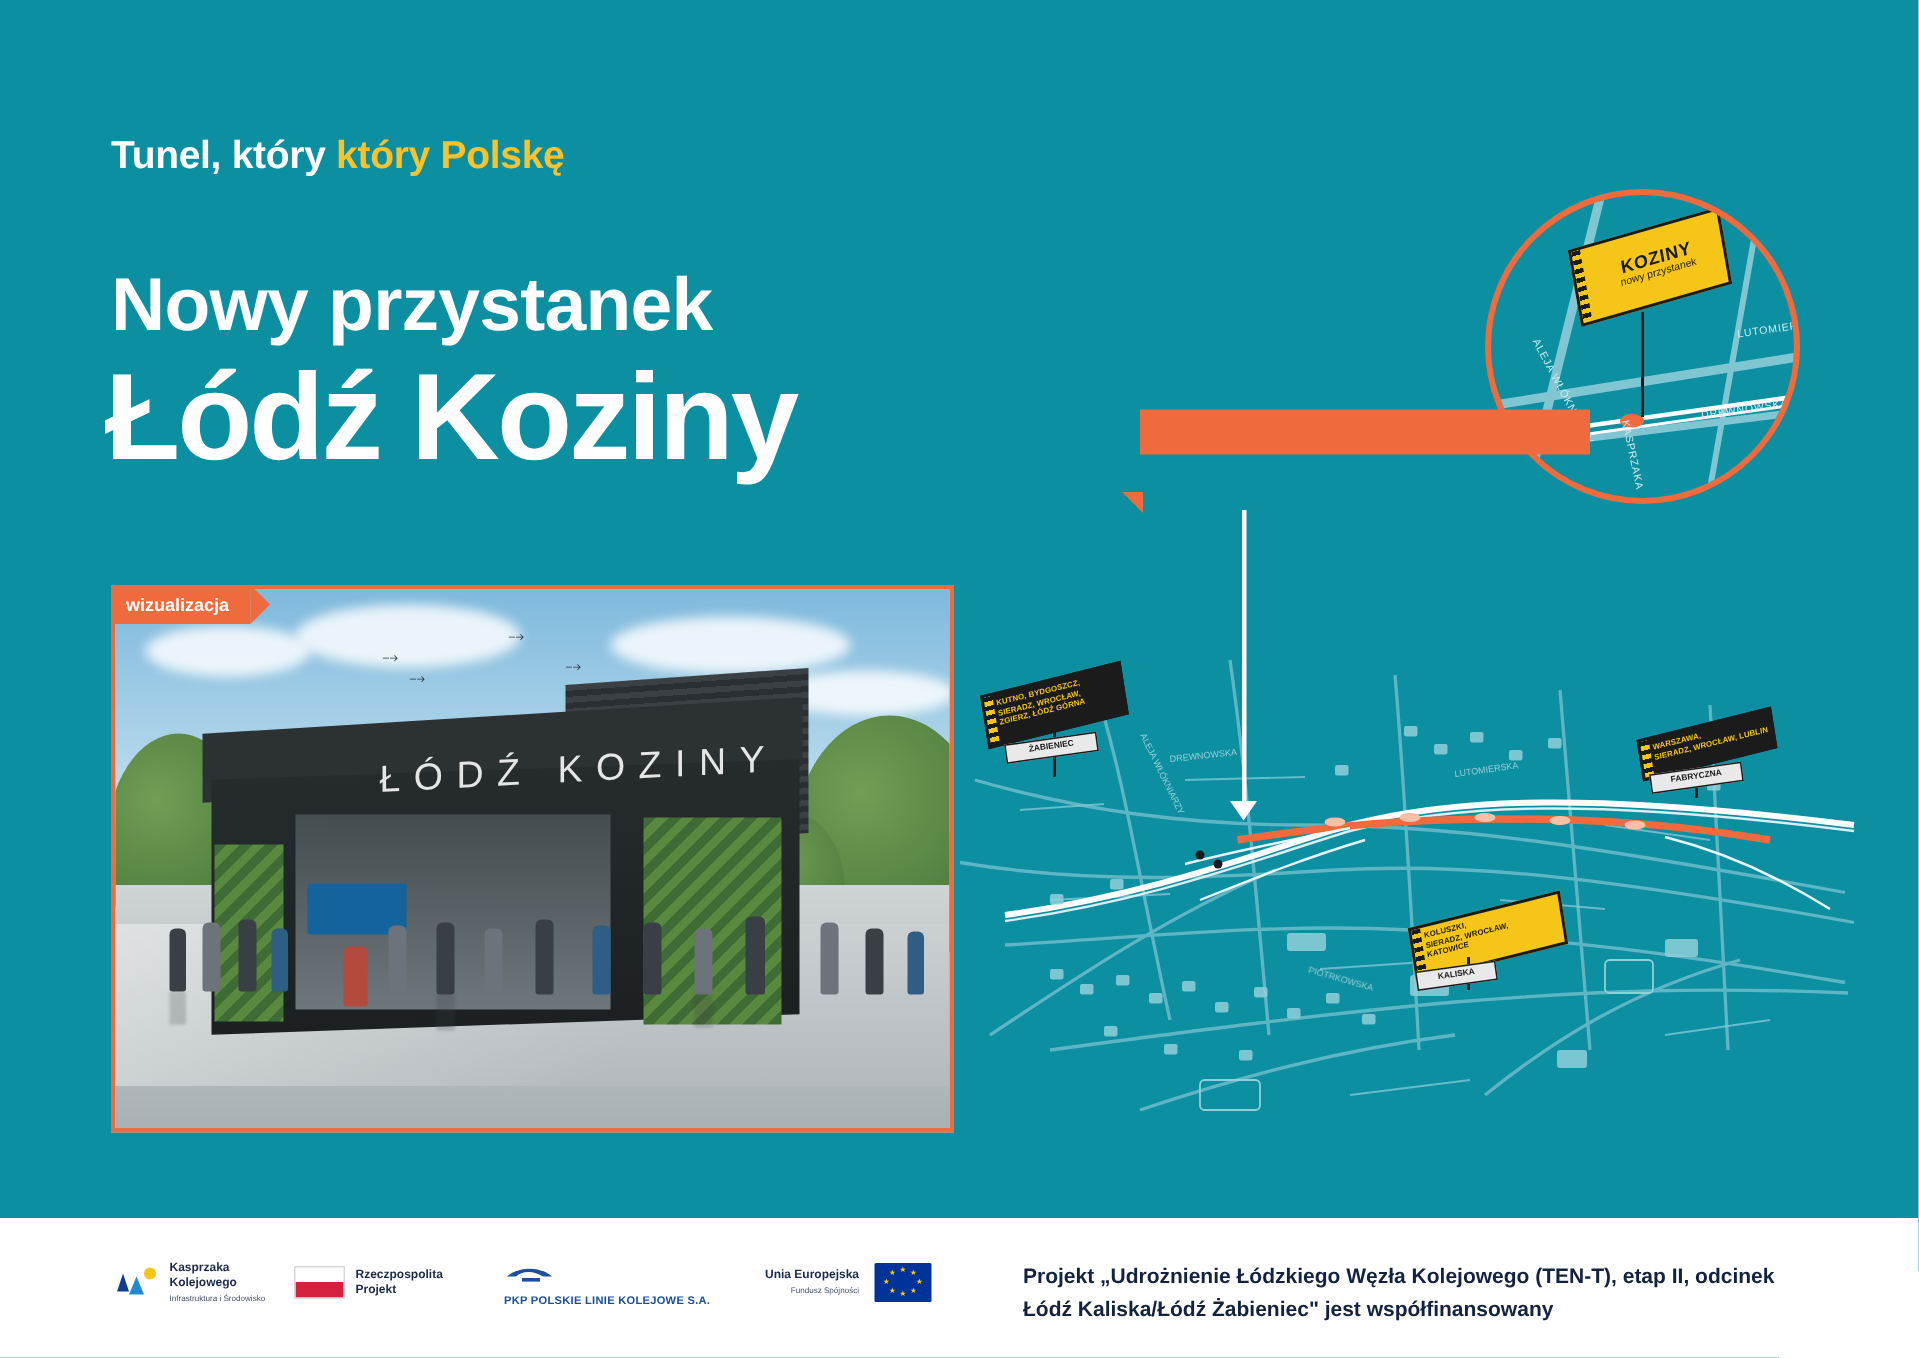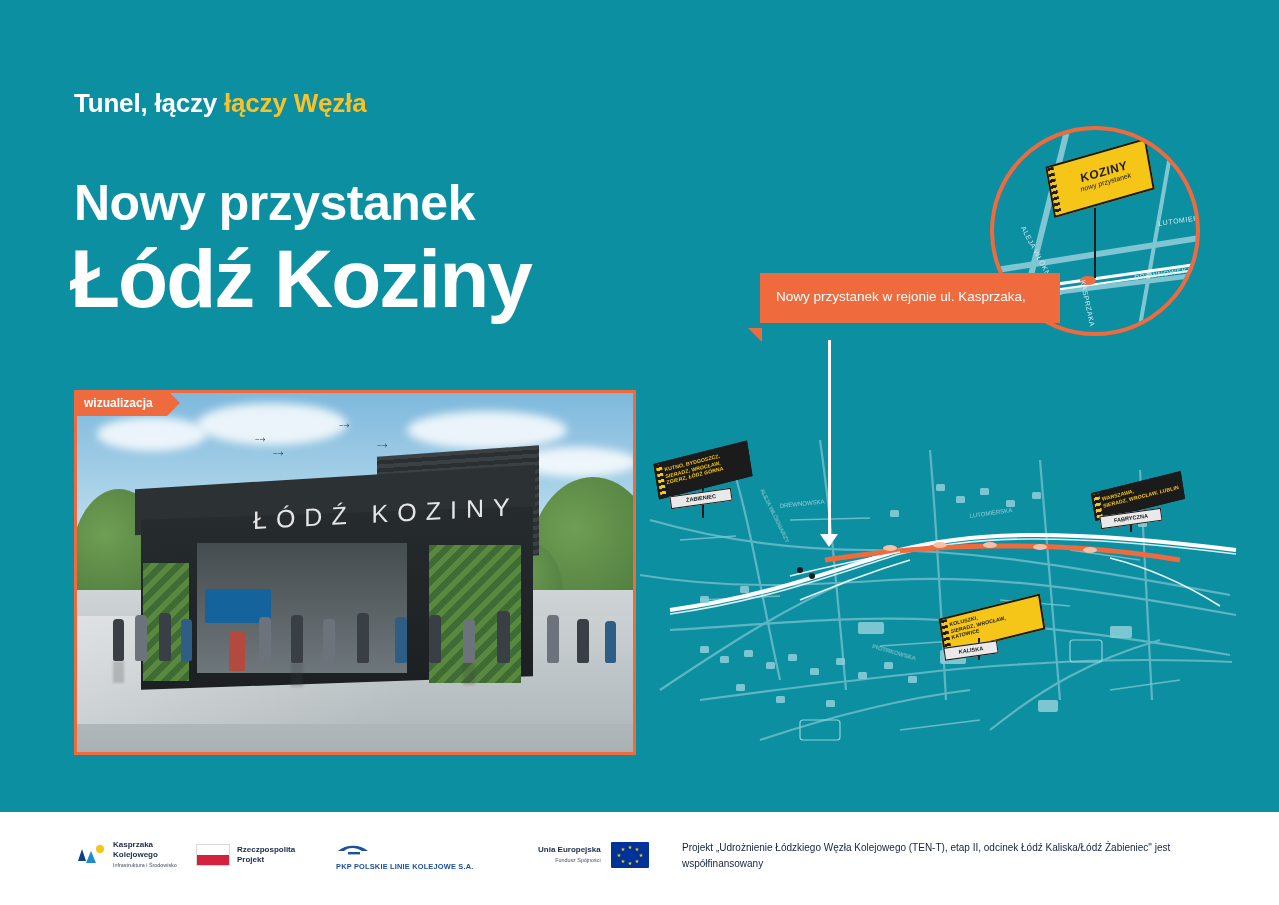--- a/index.html
+++ b/index.html
@@ -374,24 +374,24 @@
     line-height: 1.25;
     color: #1b2a4a;
   }
   .logo-cap b { font-size: 8px; display: block; }
   .logo-cap .sub { font-size: 5.4px; color: #44506b; }
   .footer-text {
     position: absolute;
     left: 682px;
     top: 840px;
     width: 520px;
-    font-size: 10px;
+    font-size: 14px;
     line-height: 1.55;
     color: #13233f;
-    font-weight: normal;
+    font-weight: bold;
   }
   .eu-flag {
     width: 38px;
     height: 26px;
     background: #003399;
     position: relative;
     border-radius: 1px;
   }
   .eu-star {
     position: absolute;
@@ -412,21 +412,21 @@
   }
 </style>
 </head>
 <body>
 
 <div class="poster">
 
   <div class="teal-area"></div>
 
   <div class="kicker">
-    <span>Tunel, łączy </span><span class="accent">łączy Węzła</span>
+    <span>Tunel, który </span><span class="accent">który Polskę</span>
   </div>
   <div class="title-1">Nowy przystanek</div>
   <div class="title-2">Łódź Koziny</div>
 
   <div class="vis-frame">
     <div class="sky"></div>
     <div class="cloud" style="left:20px;top:24px;width:110px;height:34px;"></div>
     <div class="cloud" style="left:120px;top:10px;width:150px;height:42px;"></div>
     <div class="cloud" style="left:330px;top:18px;width:160px;height:38px;"></div>
     <div class="cloud" style="left:440px;top:54px;width:120px;height:30px;"></div>
@@ -467,21 +467,20 @@
     <div class="person light" style="left:470px;top:222px;width:12px;height:48px;"></div>
     <div class="person" style="left:500px;top:226px;width:12px;height:44px;"></div>
     <div class="person blue" style="left:528px;top:228px;width:11px;height:42px;"></div>
     <div class="reflection" style="left:36px;top:268px;width:11px;height:22px;"></div>
     <div class="reflection" style="left:214px;top:270px;width:12px;height:24px;"></div>
     <div class="reflection" style="left:386px;top:270px;width:12px;height:22px;"></div>
   </div>
   <div class="vis-tag">wizualizacja</div>
 
   <div class="callout">
-    <div>Nowy przystanek w rejonie ul. Kasprzaka,</div>
   </div>
   <div class="callout-tail"></div>
   <div class="leader-line"></div>
   <div class="leader-arrow"></div>
 
   <div class="inset">
     <div class="road" style="left:-10px;top:120px;width:240px;height:6px;transform:rotate(-9deg);"></div>
     <div class="road" style="left:-10px;top:154px;width:240px;height:5px;transform:rotate(-7deg);"></div>
     <div class="road" style="left:44px;top:-20px;width:6px;height:250px;transform:rotate(14deg);"></div>
     <div class="road" style="left:160px;top:-10px;width:4px;height:230px;transform:rotate(10deg);"></div>
@@ -641,21 +640,21 @@
     <div class="logo-block" style="left:336px;top:30px;flex-direction:column;gap:6px;align-items:flex-start;">
       <svg width="34" height="14" viewBox="0 0 34 14">
         <path d="M2 9 C 10 2, 24 2, 32 9 L 26 9 C 20 5, 12 5, 8 9 Z" fill="#1b4fa0"></path>
         <rect x="12" y="10" width="12" height="2.4" fill="#1b4fa0"></rect>
       </svg>
       <div class="logo-cap" style="color:#1b4fa0;">
         <b style="font-size:7.4px;letter-spacing:0.2px;">PKP POLSKIE LINIE KOLEJOWE S.A.</b>
       </div>
     </div>
 
-    <div class="logo-block" style="left:510px;top:30px;flex-direction:row-reverse;gap:10px;margin-left:28px;">
+    <div class="logo-block" style="left:510px;top:30px;flex-direction:row-reverse;gap:10px;">
       <div class="eu-flag">
         <span class="eu-star" style="left:17px;top:3px;">★</span>
         <span class="eu-star" style="left:24px;top:5px;">★</span>
         <span class="eu-star" style="left:28px;top:11px;">★</span>
         <span class="eu-star" style="left:24px;top:17px;">★</span>
         <span class="eu-star" style="left:17px;top:19px;">★</span>
         <span class="eu-star" style="left:10px;top:17px;">★</span>
         <span class="eu-star" style="left:6px;top:11px;">★</span>
         <span class="eu-star" style="left:10px;top:5px;">★</span>
       </div>

